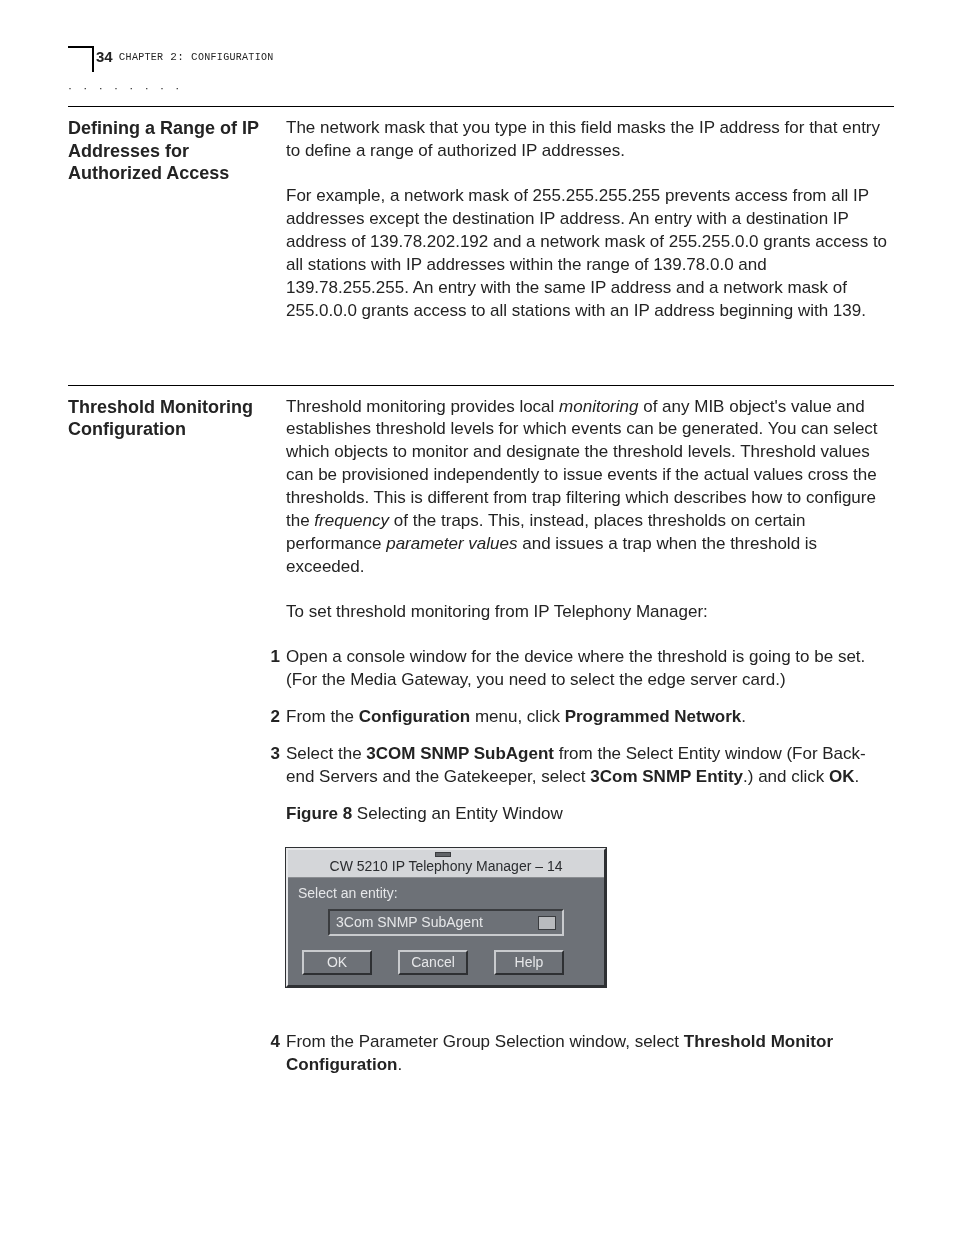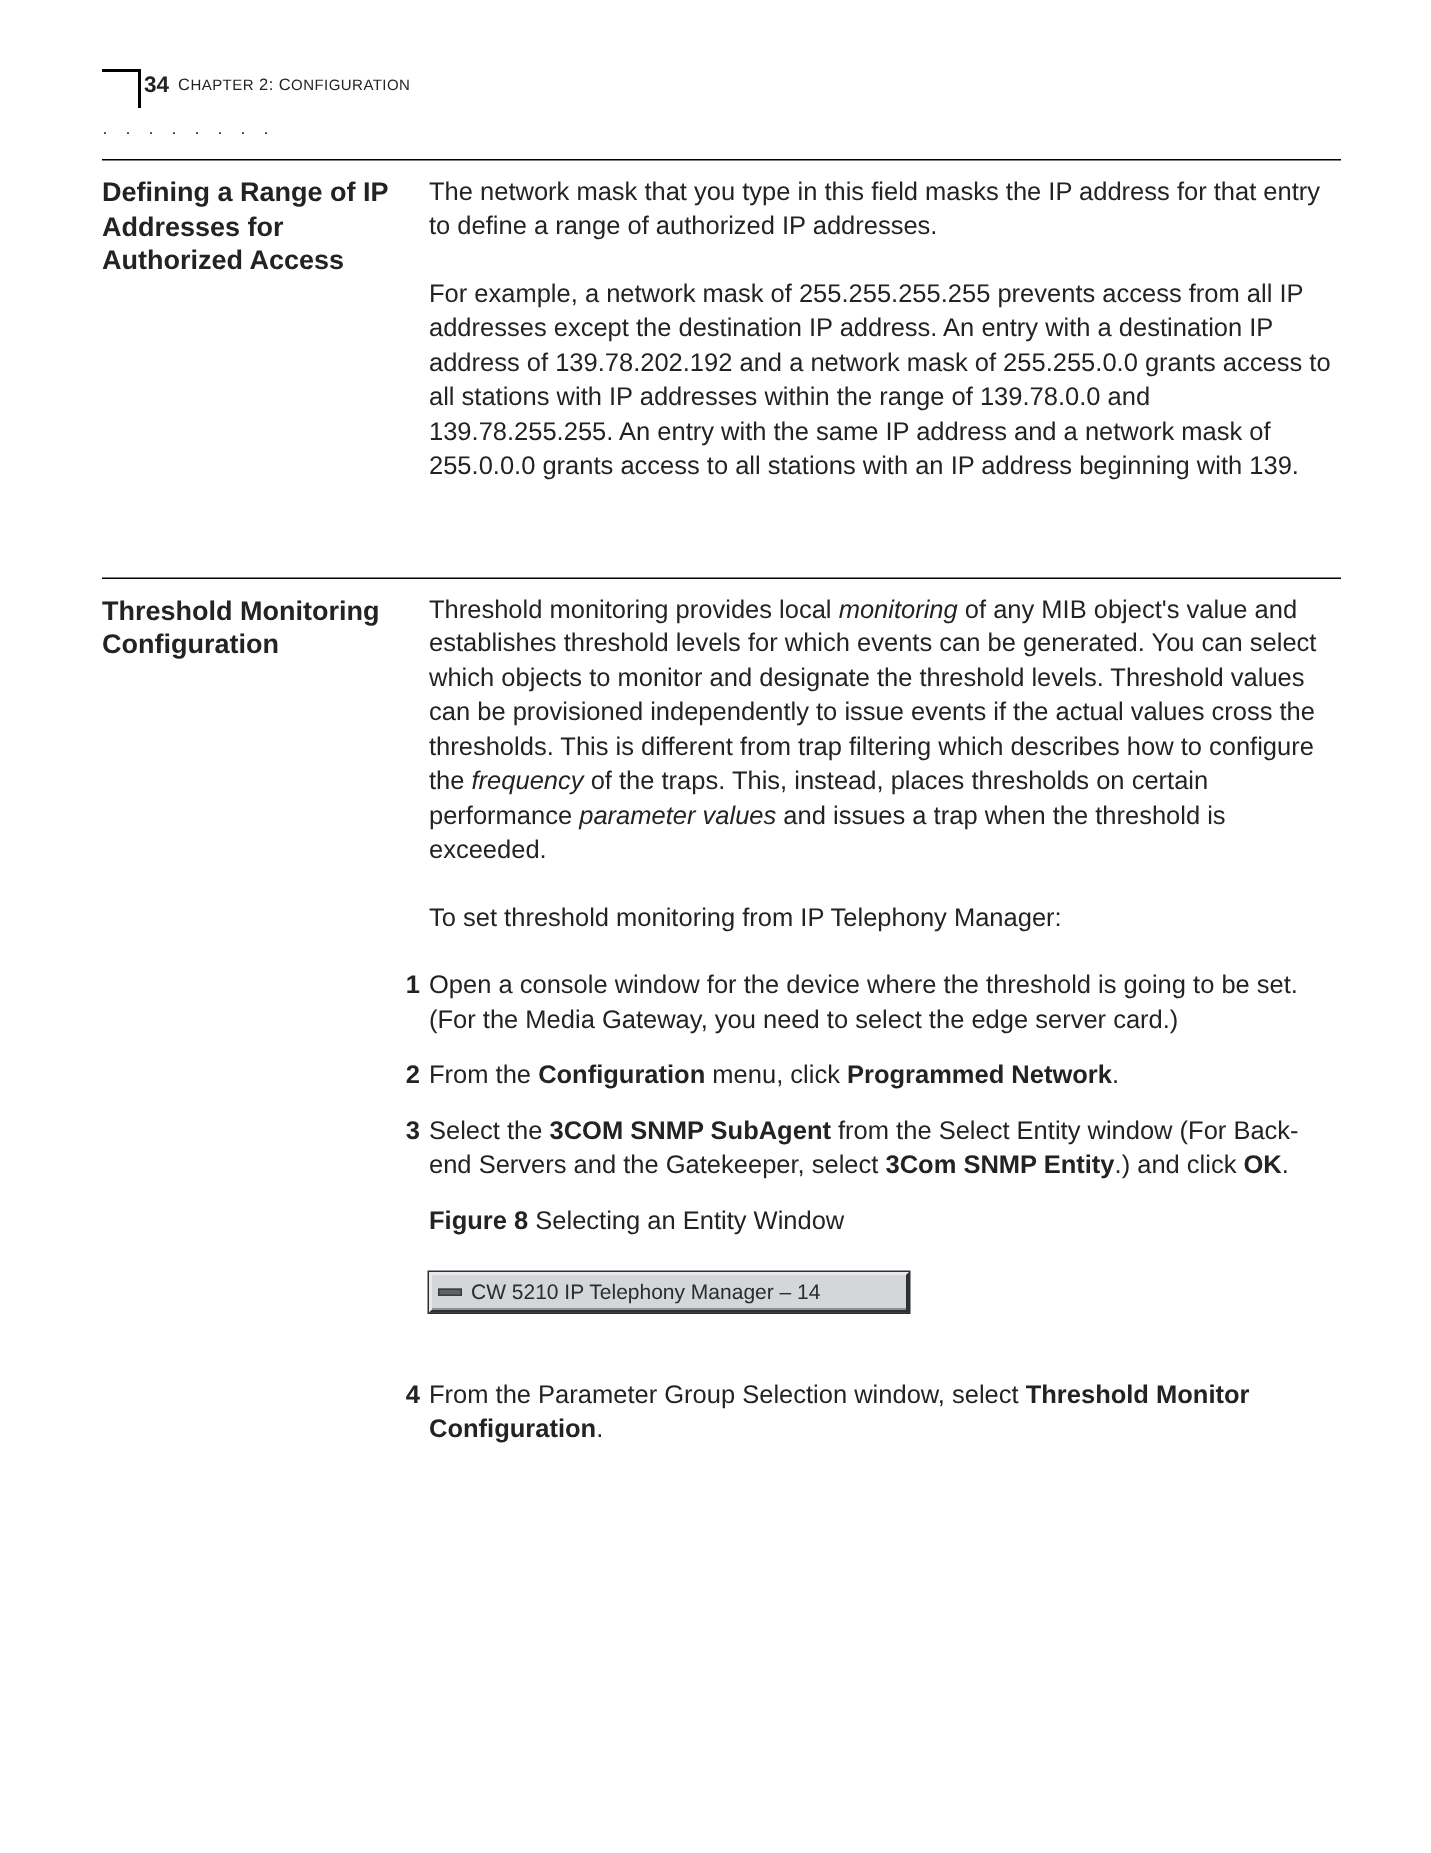--- a/index.html
+++ b/index.html
@@ -47,20 +47,21 @@
     font-size: 15px;
     margin: 0 6px 0 2px;
     position: relative;
     top: -6px;
   }
   .running-head {
     font-size: 11px;
     letter-spacing: 0.3px;
     position: relative;
     top: -6px;
+    font-family: Liberation Mono, monospace;
   }
   .running-head .sc {
     font-variant: small-caps;
   }
 
   
   .section {
     display: flex;
     align-items: flex-start;
     border-top: 1px solid #000;
@@ -125,20 +126,21 @@
     box-shadow: 0 0 0 1px #2e3033;
     margin-bottom: 30px;
   }
   .titlebar {
     display: flex;
     align-items: center;
     background: #d4d6d9;
     color: #2a2c2f;
     padding: 2px 4px;
     border-bottom: 1px solid #8a8d91;
+    flex-direction: column;
   }
   .sysmenu {
     width: 14px;
     height: 3px;
     background: #5f6266;
     border: 1px solid #3a3c3f;
     margin-right: 6px;
   }
   .dlg-body {
     padding: 6px 10px 10px 10px;
@@ -238,20 +240,34 @@
 
             <p class="fig-cap">
               <strong class="b">Figure 8</strong><span>  Selecting an Entity Window</span>
             </p>
 
             <div class="dialog">
               <div class="titlebar">
                 <div class="sysmenu"></div>
                 <span>CW 5210 IP Telephony Manager – 14</span>
               </div>
+              <div class="dlg-body">
+                <div>Select an entity:</div>
+                <div class="field-row">
+                  <div class="combo">
+                    <span>3Com SNMP SubAgent</span>
+                    <span class="combo-btn"></span>
+                  </div>
+                </div>
+                <div class="btn-row">
+                  <div class="winbtn">OK</div>
+                  <div class="winbtn">Cancel</div>
+                  <div class="winbtn">Help</div>
+                </div>
+              </div>
             </div>
 
           </div>
         </div>
 
         <div class="step">
           <div class="step-num">4</div>
           <div class="step-body">
             <span>From the Parameter Group Selection window, select </span><strong class="b">Threshold Monitor Configuration</strong><span>.</span>
           </div>

